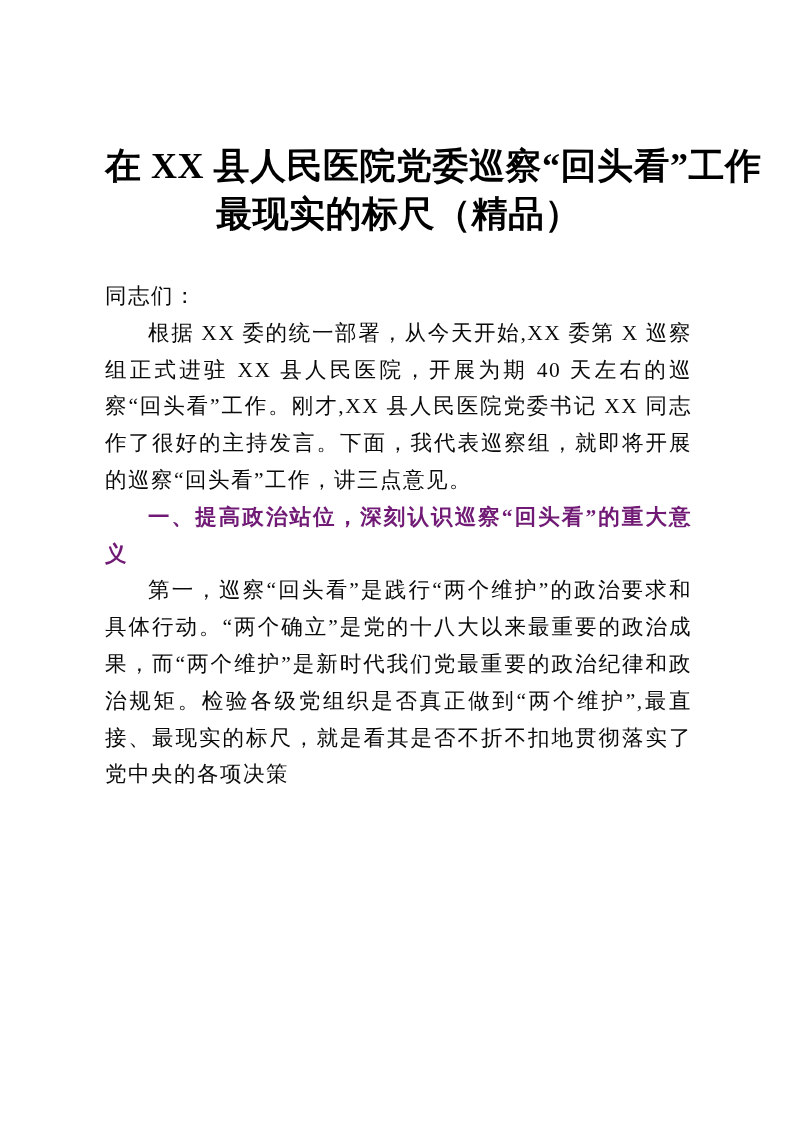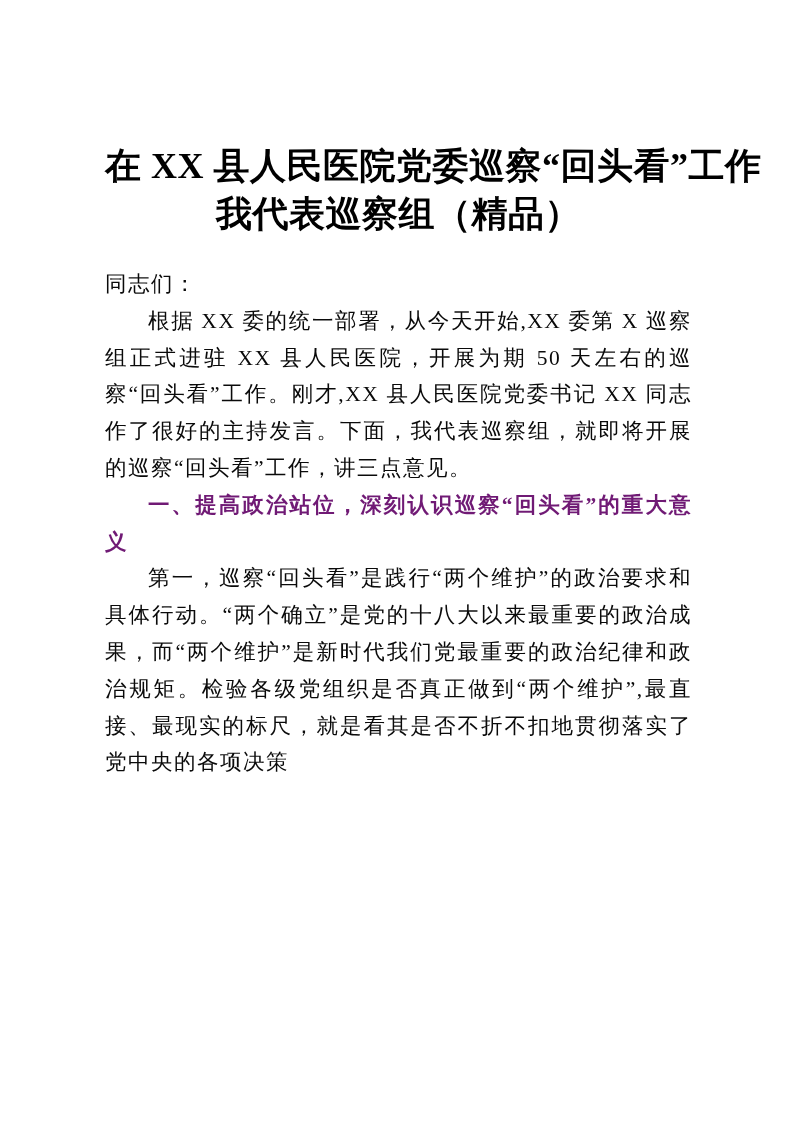--- a/index.html
+++ b/index.html
@@ -26,21 +26,21 @@
     line-height: 48px;
     font-weight: bold;
     color: #000000;
     letter-spacing: 0.5px;
   }
   .title-line {
     display: block;
     white-space: nowrap;
   }
   .doc-body {
-    margin-top: 28px;
+    margin-top: 40px;
     font-size: 21.5px;
     line-height: 36.8px;
     letter-spacing: 1.5px;
     text-align: justify;
     color: #0a0a0a;
   }
   .para {
     margin: 0;
     text-indent: 2em;
   }
@@ -51,26 +51,26 @@
     font-weight: bold;
     color: #701a75;
   }
 </style>
 </head>
 <body>
 
 <div class="page">
   <h1 class="title">
     <span class="title-line">在 XX 县人民医院党委巡察“回头看”工作</span>
-    <span class="title-line">我代表巡察组（精品）</span>
+    <span class="title-line">最现实的标尺（精品）</span>
   </h1>
 
   <div class="doc-body">
     <p class="para no-indent">同志们：</p>
 
-    <p class="para">根据 XX 委的统一部署，从今天开始,XX 委第 X 巡察组正式进驻 XX 县人民医院，开展为期 50 天左右的巡察“回头看”工作。刚才,XX 县人民医院党委书记 XX 同志作了很好的主持发言。下面，我代表巡察组，就即将开展的巡察“回头看”工作，讲三点意见。</p>
+    <p class="para">根据 XX 委的统一部署，从今天开始,XX 委第 X 巡察组正式进驻 XX 县人民医院，开展为期 40 天左右的巡察“回头看”工作。刚才,XX 县人民医院党委书记 XX 同志作了很好的主持发言。下面，我代表巡察组，就即将开展的巡察“回头看”工作，讲三点意见。</p>
 
     <p class="para heading">一、提高政治站位，深刻认识巡察“回头看”的重大意义</p>
 
 
     <p class="para">第一，巡察“回头看”是践行“两个维护”的政治要求和具体行动。“两个确立”是党的十八大以来最重要的政治成果，而“两个维护”是新时代我们党最重要的政治纪律和政治规矩。检验各级党组织是否真正做到“两个维护”,最直接、最现实的标尺，就是看其是否不折不扣地贯彻落实了党中央的各项决策</p>
   </div>
 </div>
 
 </body></html>

